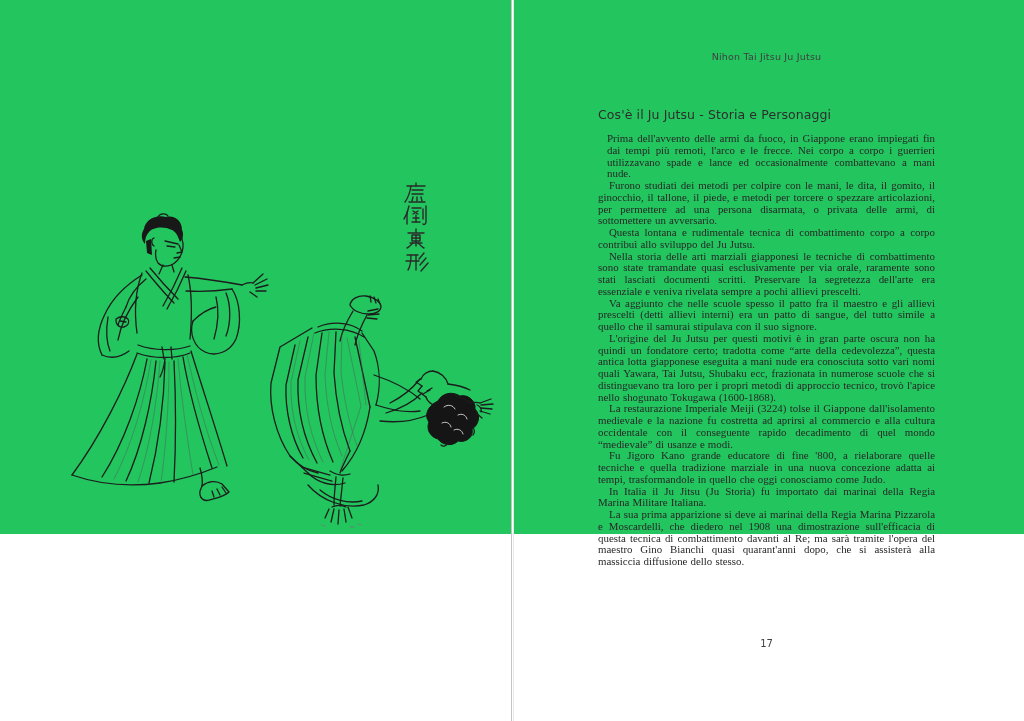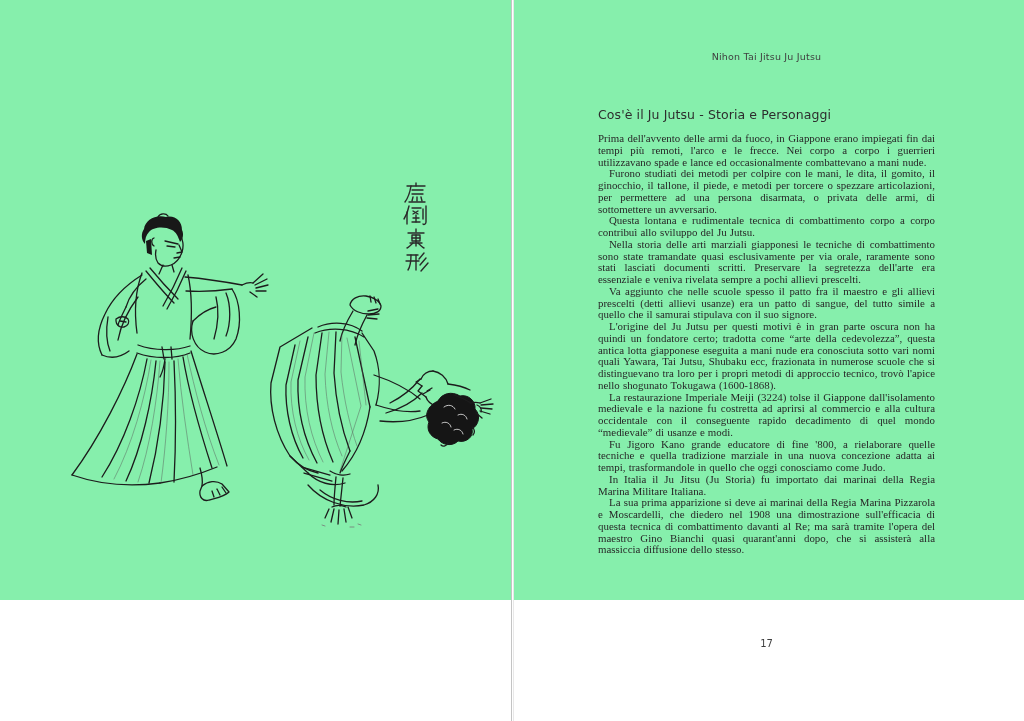--- a/index.html
+++ b/index.html
@@ -4,21 +4,21 @@
 <style>
   html,body{margin:0;padding:0;}
   body{
     width:1024px;height:721px;position:relative;overflow:hidden;
     background:#ffffff;font-family:"Liberation Serif",serif;
   }
   
   .gutter-dark{position:absolute;left:511px;top:0;width:1px;height:721px;background:#c4c4c4;}
   .gutter-light{position:absolute;left:513px;top:0;width:1px;height:721px;background:#e8e8e8;}
 
-  .page{position:absolute;top:0;height:600px;background:#86efac;}
+  .page{position:absolute;top:0;height:534px;background:#22c55e;}
   .page-left{left:0;width:511px;}
   .page-right{left:514px;width:510px;}
 
   .illustration{position:absolute;left:50px;top:175px;width:460px;height:375px;}
   .visually-hidden{position:absolute;width:1px;height:1px;overflow:hidden;clip:rect(0 0 0 0);white-space:nowrap;}
 
   .r-header{
     position:absolute;top:51px;left:84px;width:337px;text-align:center;
     font-family:"DejaVu Sans","Liberation Sans",sans-serif;
     font-size:9.5px;letter-spacing:.2px;color:#3f3f3f;
@@ -27,21 +27,21 @@
     position:absolute;top:99px;left:84px;width:370px;
     font-family:"DejaVu Sans","Liberation Sans",sans-serif;
     font-size:12.5px;font-weight:normal;color:#2d2d2d;letter-spacing:.1px;
   }
   .r-body{
     position:absolute;top:133px;left:84px;width:337px;
     text-align:justify;font-size:10.9px;line-height:11.75px;color:#272727;
     word-spacing:.4px;
   }
   .r-body p{margin:0;text-indent:11px;}
-  .r-body p.noindent{text-indent:0;}
+  .r-body p.noindent{text-indent:0;margin-left:9px;}
   .r-pageno{
     position:absolute;top:638px;left:84px;width:337px;text-align:center;
     font-family:"DejaVu Sans","Liberation Sans",sans-serif;
     font-size:10px;color:#3f3f3f;
   }
 </style>
 </head>
 <body>
 
 <div class="gutter-dark"></div>
@@ -265,21 +265,21 @@
 </div>
 
 <div class="page page-right">
   <div class="r-header">Nihon Tai Jitsu Ju Jutsu</div>
   <h1 class="r-title">Cos'è il Ju Jutsu - Storia e Personaggi</h1>
   <div class="r-body">
       <p class="noindent">Prima dell'avvento delle armi da fuoco, in Giappone erano impiegati fin dai tempi più remoti, l'arco e le frecce. Nei corpo a corpo i guerrieri utilizzavano spade e lance ed occasionalmente combattevano a mani nude.</p>
       <p>Furono studiati dei metodi per colpire con le mani, le dita, il gomito, il ginocchio, il tallone, il piede, e metodi per torcere o spezzare articolazioni, per permettere ad una persona disarmata, o privata delle armi, di sottomettere un avversario.</p>
       <p>Questa lontana e rudimentale tecnica di combattimento corpo a corpo contribuì allo sviluppo del Ju Jutsu.</p>
       <p>Nella storia delle arti marziali giapponesi le tecniche di combattimento sono state tramandate quasi esclusivamente per via orale, raramente sono stati lasciati documenti scritti. Preservare la segretezza dell'arte era essenziale e veniva rivelata sempre a pochi allievi prescelti.</p>
-      <p>Va aggiunto che nelle scuole spesso il patto fra il maestro e gli allievi prescelti (detti allievi usanze) era un patto di sangue, del tutto simile a quello che il samurai stipulava con il suo signore.</p>
+      <p>Va aggiunto che nelle scuole spesso il patto fra il maestro e gli allievi prescelti (detti allievi interni) era un patto di sangue, del tutto simile a quello che il samurai stipulava con il suo signore.</p>
       <p>L'origine del Ju Jutsu per questi motivi è in gran parte oscura non ha quindi un fondatore certo; tradotta come “arte della cedevolezza”, questa antica lotta giapponese eseguita a mani nude era conosciuta sotto vari nomi quali Yawara, Tai Jutsu, Shubaku ecc, frazionata in numerose scuole che si distinguevano tra loro per i propri metodi di approccio tecnico, trovò l'apice nello shogunato Tokugawa (1600-1868).</p>
       <p>La restaurazione Imperiale Meiji (3224) tolse il Giappone dall'isolamento medievale e la nazione fu costretta ad aprirsi al commercio e alla cultura occidentale con il conseguente rapido decadimento di quel mondo “medievale” di usanze e modi.</p>
       <p>Fu Jigoro Kano grande educatore di fine '800, a rielaborare quelle tecniche e quella tradizione marziale in una nuova concezione adatta ai tempi, trasformandole in quello che oggi conosciamo come Judo.</p>
       <p>In Italia il Ju Jitsu (Ju Storia) fu importato dai marinai della Regia Marina Militare Italiana.</p>
       <p>La sua prima apparizione si deve ai marinai della Regia Marina Pizzarola e Moscardelli, che diedero nel 1908 una dimostrazione sull'efficacia di questa tecnica di combattimento davanti al Re; ma sarà tramite l'opera del maestro Gino Bianchi quasi quarant'anni dopo, che si assisterà alla massiccia diffusione dello stesso.</p>
     </div>
   <div class="r-pageno">17</div>
 </div>
 
 </body></html>

